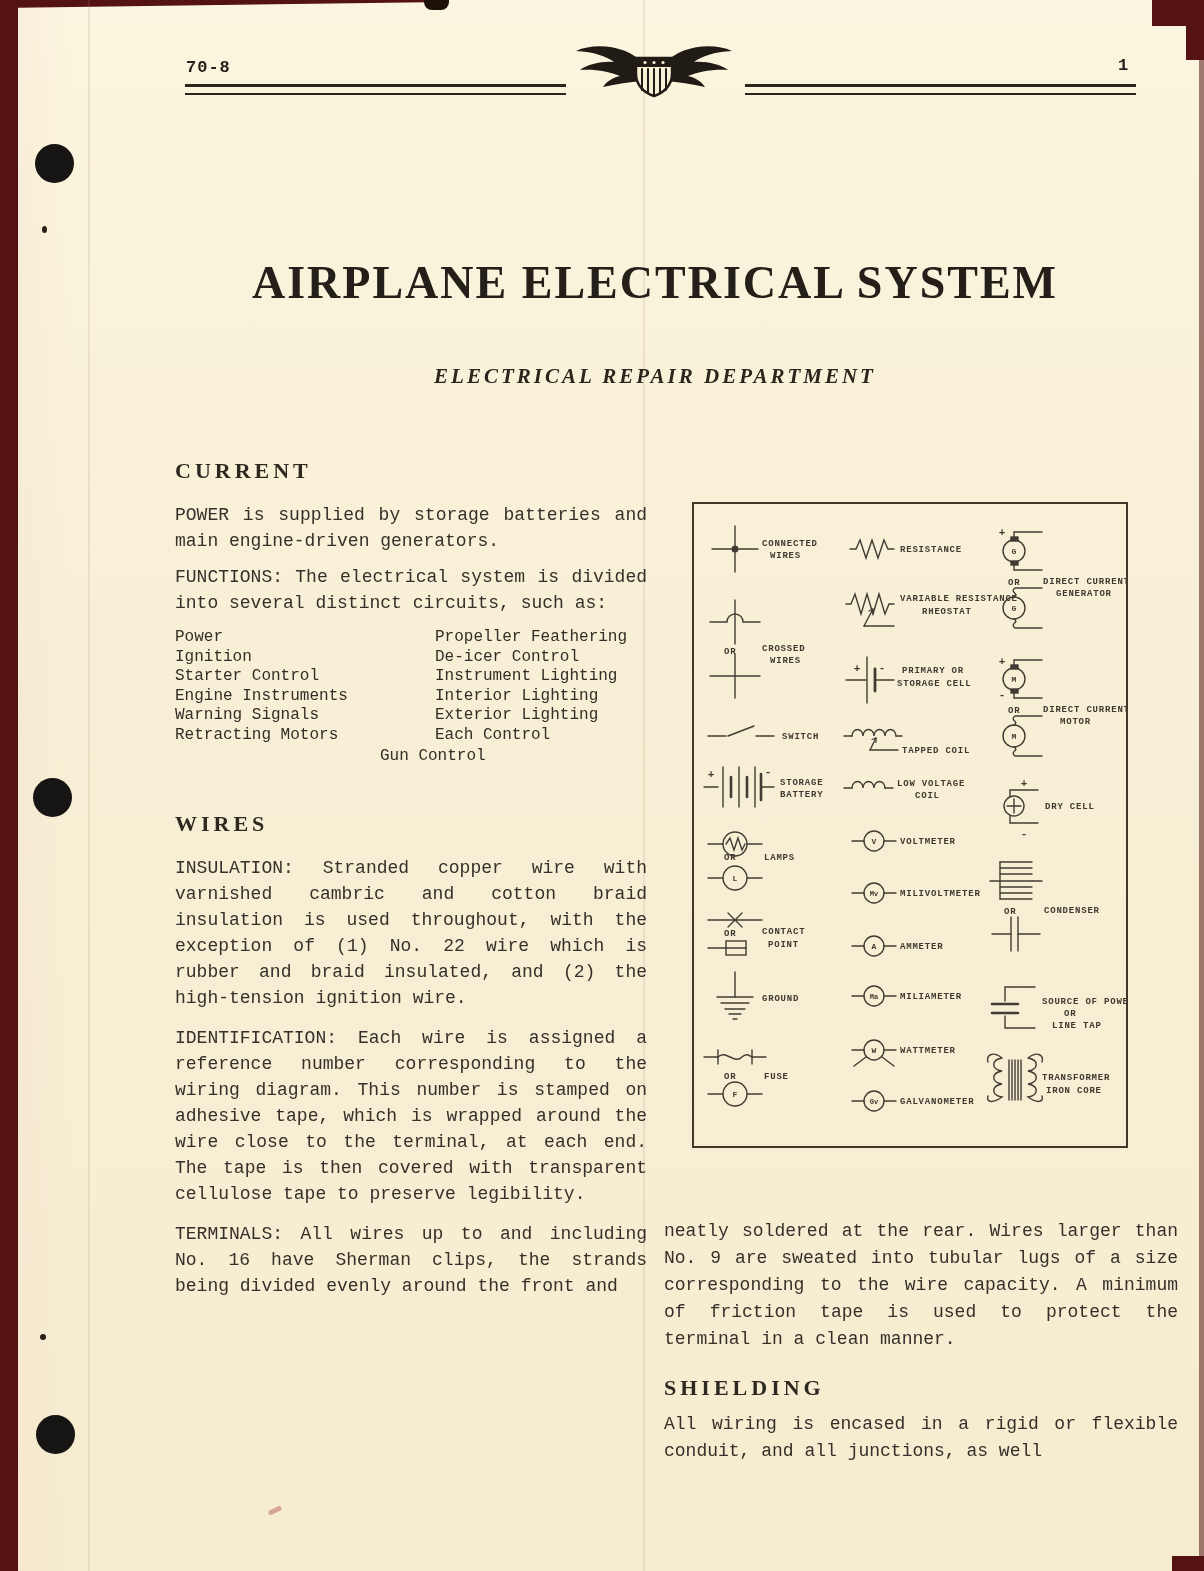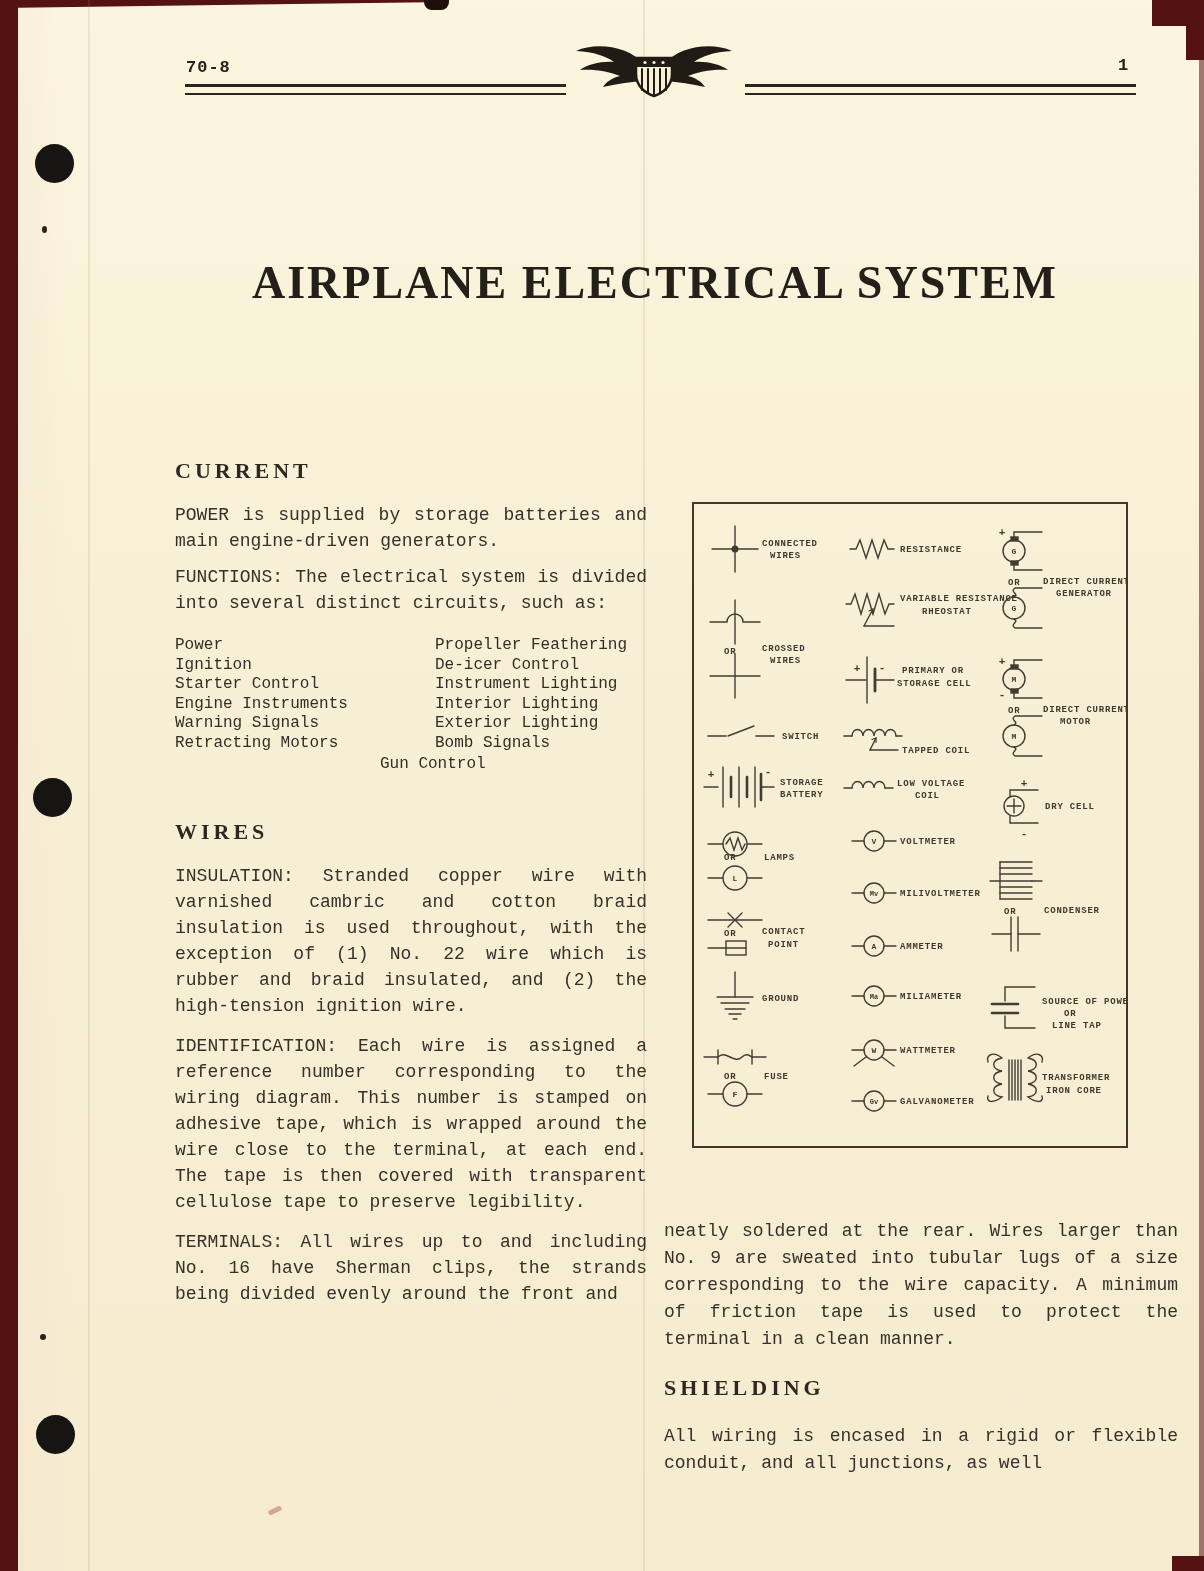--- a/index.html
+++ b/index.html
@@ -38,21 +38,21 @@
   
   .col{width:472px;}
   .sec-h{
     font-family:"Liberation Serif", serif;font-size:22px;font-weight:700;
     letter-spacing:4px;text-align:left;color:#2d2820;margin:0 0 18px 0;
   }
   .para{
     font-size:18px;line-height:26px;text-align:justify;
     color:#35302a;margin:0 0 10px 0;
   }
-  .list-wrap{display:flex;font-size:16px;line-height:19.5px;margin-top:20px;color:#322d26;}
+  .list-wrap{display:flex;font-size:16px;line-height:19.5px;margin-top:12px;color:#322d26;}
   .list-l{width:260px;}
   .list-r{flex:1;}
   .gun{font-size:16px;margin:2px 0 0 205px;color:#322d26;}
   
   .figure-box{border:2px solid #45362a;}
   .fig-caption{
     width:432px;text-align:center;font-size:16.5px;font-weight:700;font-style:italic;
     letter-spacing:1px;color:#2e2a22;
   }
   .rcol{width:514px;}
@@ -107,20 +107,21 @@
         <line x1="76" y1="31" x2="76" y2="52" style="stroke:#201c15;stroke-width:2"></line>
         <line x1="82" y1="31" x2="82" y2="55" style="stroke:#201c15;stroke-width:2"></line>
         <line x1="88" y1="31" x2="88" y2="57" style="stroke:#201c15;stroke-width:2"></line>
         <line x1="94" y1="31" x2="94" y2="55" style="stroke:#201c15;stroke-width:2"></line>
         <line x1="100" y1="31" x2="100" y2="52" style="stroke:#201c15;stroke-width:2"></line>
       </g>
     </svg>
   </div>
 
   <div class="abs main-title" style="left:110px;top:256px;">AIRPLANE ELECTRICAL SYSTEM</div>
+  <div class="abs subtitle" style="left:110px;top:364px;">ELECTRICAL REPAIR DEPARTMENT</div>
 
   <div class="abs col" style="left:175px;top:458px;">
     <div class="sec-h">CURRENT</div>
     <p class="para">POWER is supplied by storage batteries and main engine-driven generators.</p>
 
     <p class="para">FUNCTIONS:  The electrical system is divided into several distinct circuits, such as:</p>
 
     <div class="list-wrap">
       <div class="list-l">
         <div>Power</div>
@@ -129,21 +130,21 @@
         <div>Engine Instruments</div>
         <div>Warning Signals</div>
         <div>Retracting Motors</div>
       </div>
       <div class="list-r">
         <div>Propeller Feathering</div>
         <div>De-icer Control</div>
         <div>Instrument Lighting</div>
         <div>Interior Lighting</div>
         <div>Exterior Lighting</div>
-        <div>Bomb Signals</div>
+        <div>Each Control</div>
       </div>
     </div>
     <div class="gun">Gun Control</div>
 
     <div class="sec-h" style="margin-top:46px;">WIRES</div>
     <p class="para">INSULATION:  Stranded copper wire with varnished cambric and cotton braid insulation is used throughout, with the exception of (1) No. 22 wire which is rubber and braid insulated, and (2) the high-tension ignition wire.</p>
     <p class="para" style="margin-top:14px;">IDENTIFICATION:  Each wire is assigned a reference number corresponding to the wiring diagram.  This number is stamped on adhesive tape, which is wrapped around the wire close to the terminal, at each end.  The tape is then covered with transparent cellulose tape to preserve legibility.</p>
     <p class="para" style="margin-top:14px;">TERMINALS:  All wires up to and including No. 16 have Sherman clips, the strands being divided evenly around the front and</p>
   </div>
 
@@ -394,17 +395,17 @@
         <path d="M334,554 C344,546 350,552 348,558 M334,554 c11,2 11,11 0,13 c11,2 11,11 0,13 c11,2 11,11 0,13 C344,600 350,598 348,592"></path>
         <text x="348" y="576">TRANSFORMER</text>
         <text x="352" y="589">IRON CORE</text>
       </g>
     </svg>
   </div>
 
 
   <div class="abs rcol" style="left:664px;top:1218px;">
     <p class="para" style="line-height:27px;">neatly soldered at the rear.  Wires larger than No. 9 are sweated into tubular lugs of a size corresponding to the wire capacity.  A minimum of friction tape is used to protect the terminal in a clean manner.</p>
-    <div class="sec-h" style="margin-top:22px;margin-bottom:22px;">SHIELDING</div>
+    <div class="sec-h" style="margin-top:22px;margin-bottom:10px;">SHIELDING</div>
     <p class="para" style="line-height:27px;">All wiring is encased in a rigid or flexible conduit, and all junctions, as well</p>
   </div>
 
 </div>
 
 </body></html>

